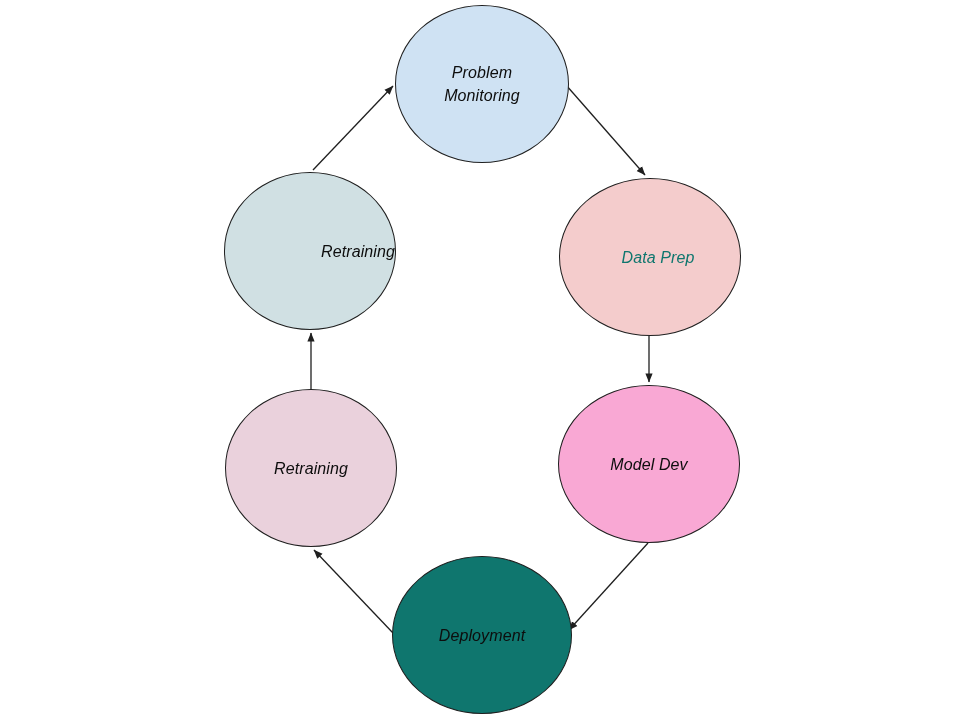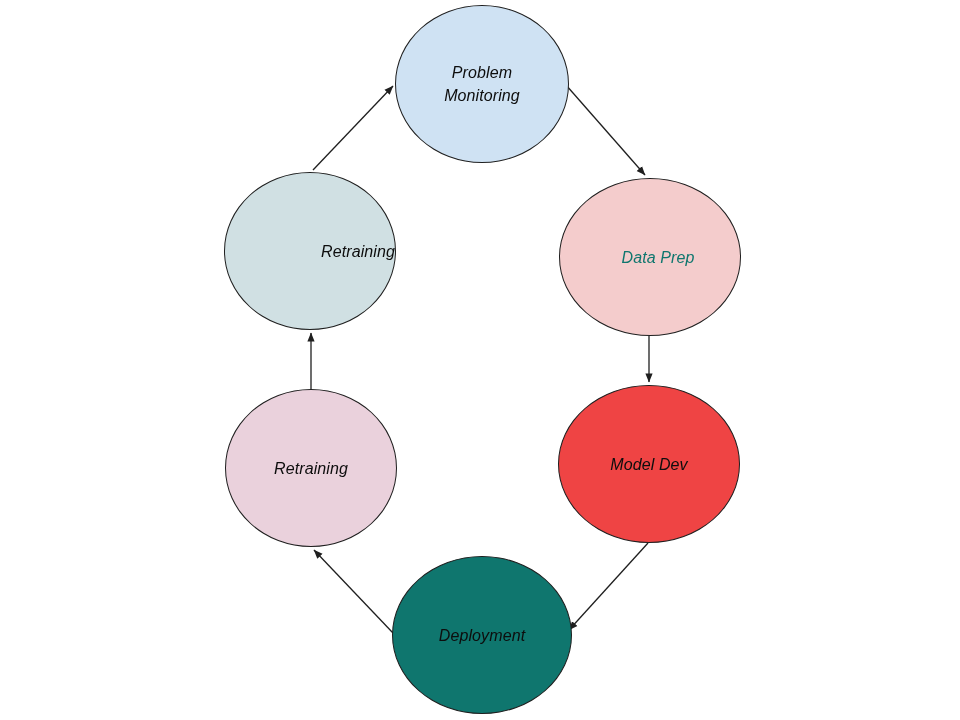--- a/index.html
+++ b/index.html
@@ -71,21 +71,21 @@
         <div class="node-label" style="color: rgb(13, 13, 13);">
           <div>Problem</div>
           <div>Monitoring</div>
         </div>
       </div>
       <div class="node" style="left: 559px; top: 178px; width: 182px; height: 158px; background: rgb(244, 204, 204); border-color: rgb(31, 31, 31);">
         <div class="node-label" style="color: #0f766e; padding-left: 16px;">
           <div>Data Prep</div>
         </div>
       </div>
-      <div class="node" style="left: 558px; top: 385px; width: 182px; height: 158px; background: #ef4444; border-color: rgb(31, 31, 31);">
+      <div class="node" style="left: 558px; top: 385px; width: 182px; height: 158px; background: #f9a8d4; border-color: rgb(31, 31, 31);">
         <div class="node-label" style="color: rgb(13, 13, 13);">
           <div>Model Dev</div>
         </div>
       </div>
       <div class="node" style="left: 392px; top: 556px; width: 180px; height: 158px; background: #0f766e; border-color: rgb(31, 31, 31);">
         <div class="node-label" style="color: rgb(13, 13, 13);">
           <div>Deployment</div>
         </div>
       </div>
       <div class="node" style="left: 225px; top: 389px; width: 172px; height: 158px; background: rgb(234, 209, 220); border-color: rgb(31, 31, 31);">

